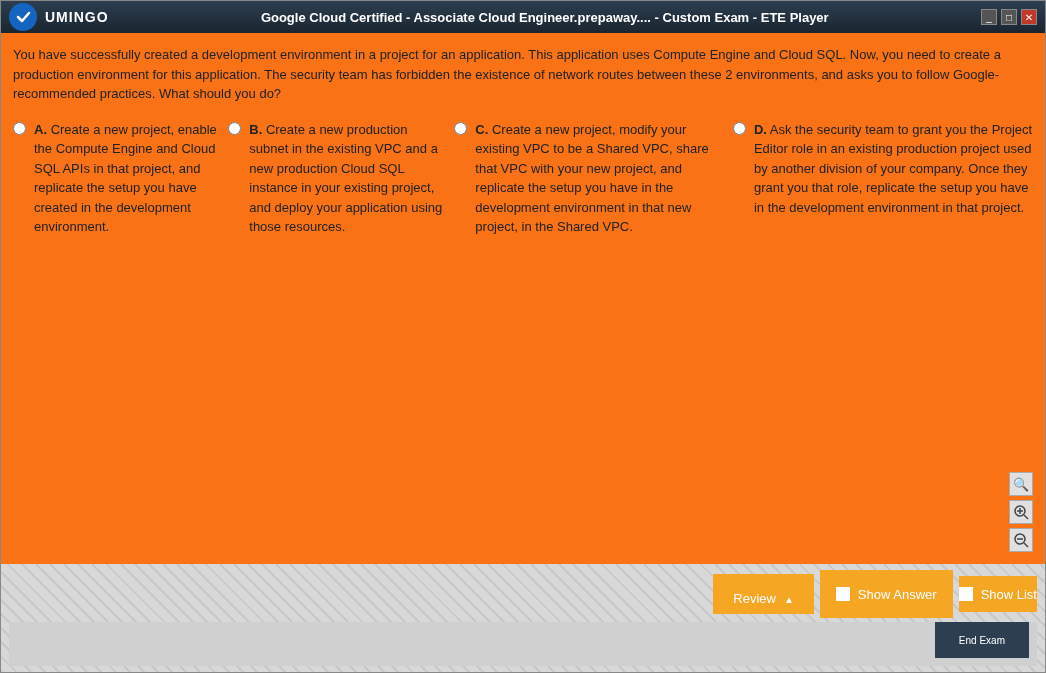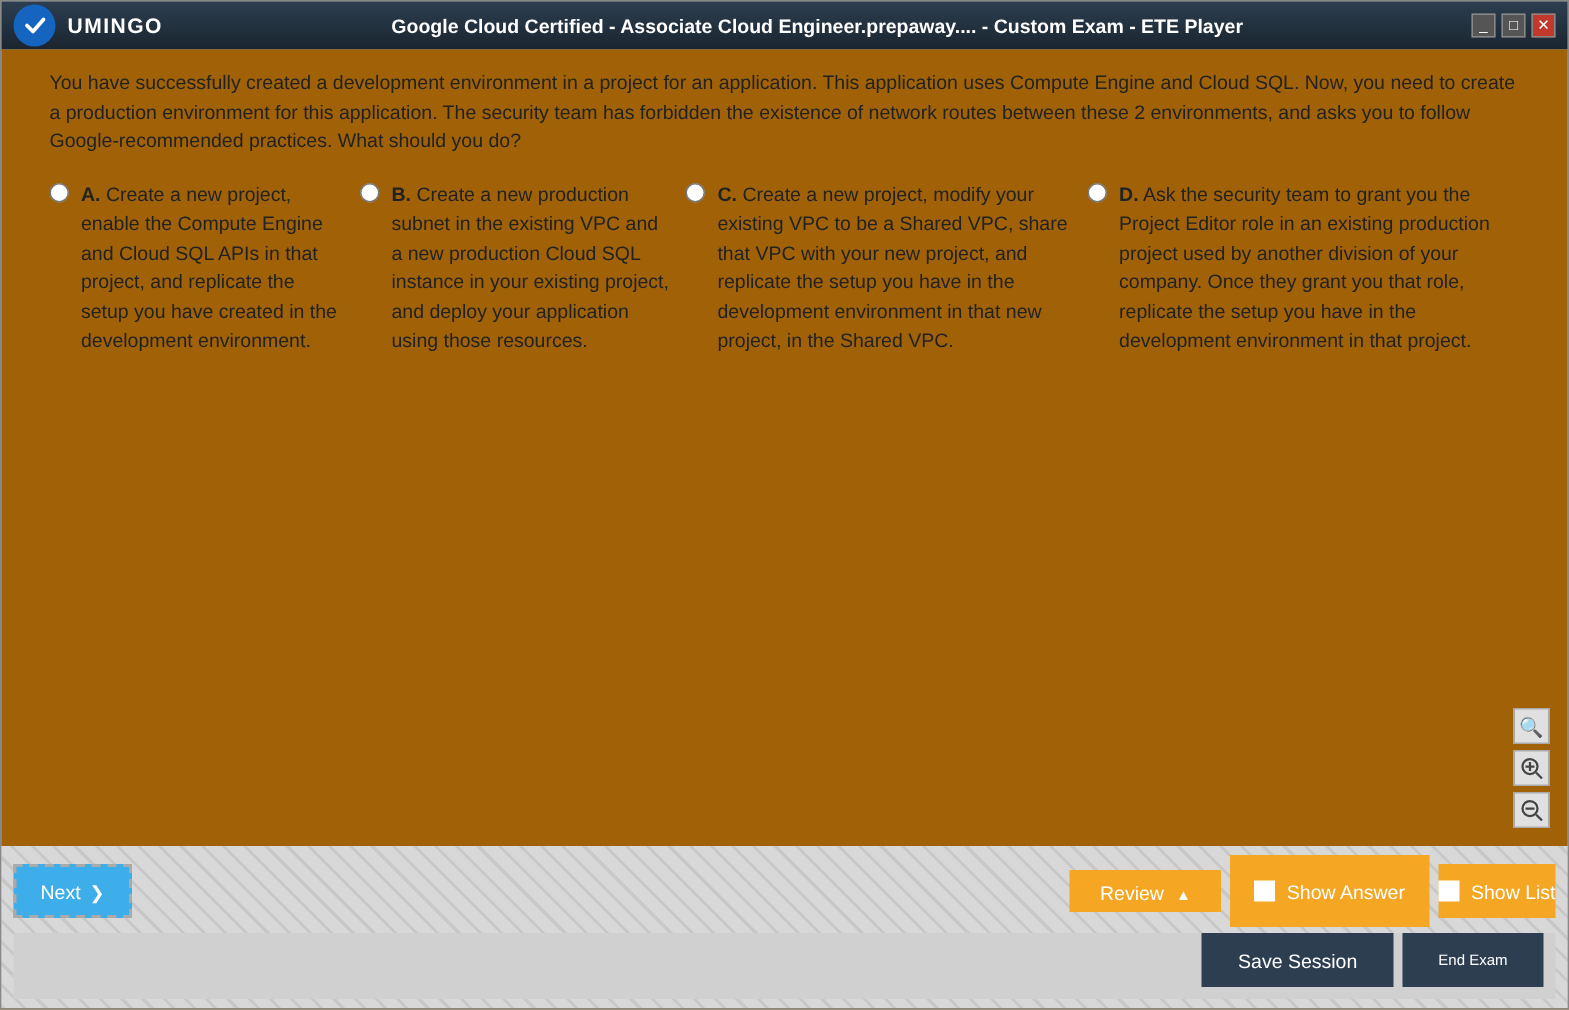--- a/index.html
+++ b/index.html
@@ -126,24 +126,24 @@
       background: #1565c0;
       color: white;
       padding: 1px 6px;
       font-size: 14px;
       font-weight: bold;
       margin: 0 4px;
     }
 
     
     .content {
-      background: #a16207;
+      background: #f97316;
       flex: 1;
       overflow-y: auto;
-      padding: 12px 32px;
+      padding: 12px 12px;
       position: relative;
     }
 
     .question-text {
       font-size: 13px;
       color: #222;
       line-height: 1.5;
       margin-bottom: 16px;
     }
 
@@ -209,23 +209,23 @@
 
     .spacer { flex: 1; }
 
     .btn-review {
       background: #f5a623;
       color: white;
       border: none;
       padding: 8px 20px;
       font-size: 13px;
       cursor: pointer;
-      height: 28px;
-      display: flex;
-      align-items: flex-start;
+      height: 40px;
+      display: flex;
+      align-items: flex-end;
       gap: 8px;
     }
 
     .btn-show-answer {
       background: #f5a623;
       color: white;
       border: none;
       padding: 8px 16px;
       font-size: 13px;
       cursor: pointer;
@@ -397,47 +397,40 @@
           <line x1="4" y1="7" x2="10" y2="7" stroke="#444" stroke-width="1.5"></line>
         </svg>
       </div>
     </div>
   </div>
 
   <div class="bottom-wrapper">
     <div class="bottom-inner">
 
       <div class="bottom-row1">
-        <button class="btn-nav" style="background:#3daee9; border: 2px dashed #aaa;">
-          <span>Next</span>
-          <span class="chevron-right"></span>
-        </button>
 
         <div class="spacer"></div>
 
         <button class="btn-review">
           <span>Review</span>
           <span class="chevron-up"></span>
         </button>
 
         <button class="btn-show-answer">
           <span class="btn-icon-square"></span>
           <span>Show Answer</span>
         </button>
 
         <button class="btn-show-list">
           <span class="btn-icon-square"></span>
           <span>Show List</span>
         </button>
       </div>
 
       <div class="bottom-row2">
-        <button class="btn-save">
-          <span>Save Session</span>
-        </button>
         <button class="btn-end">
           <span>End Exam</span>
         </button>
       </div>
     </div>
   </div>
 
 </div>
 
 </body></html>

